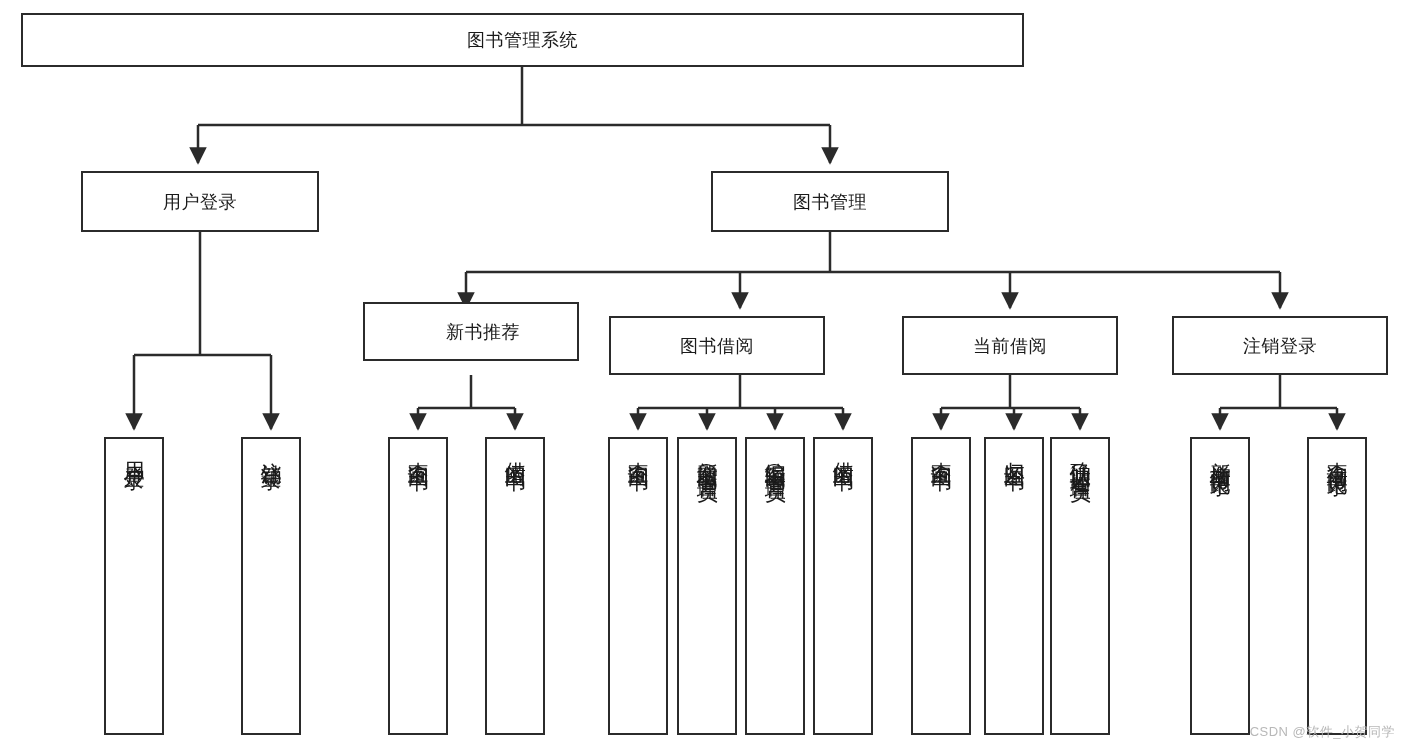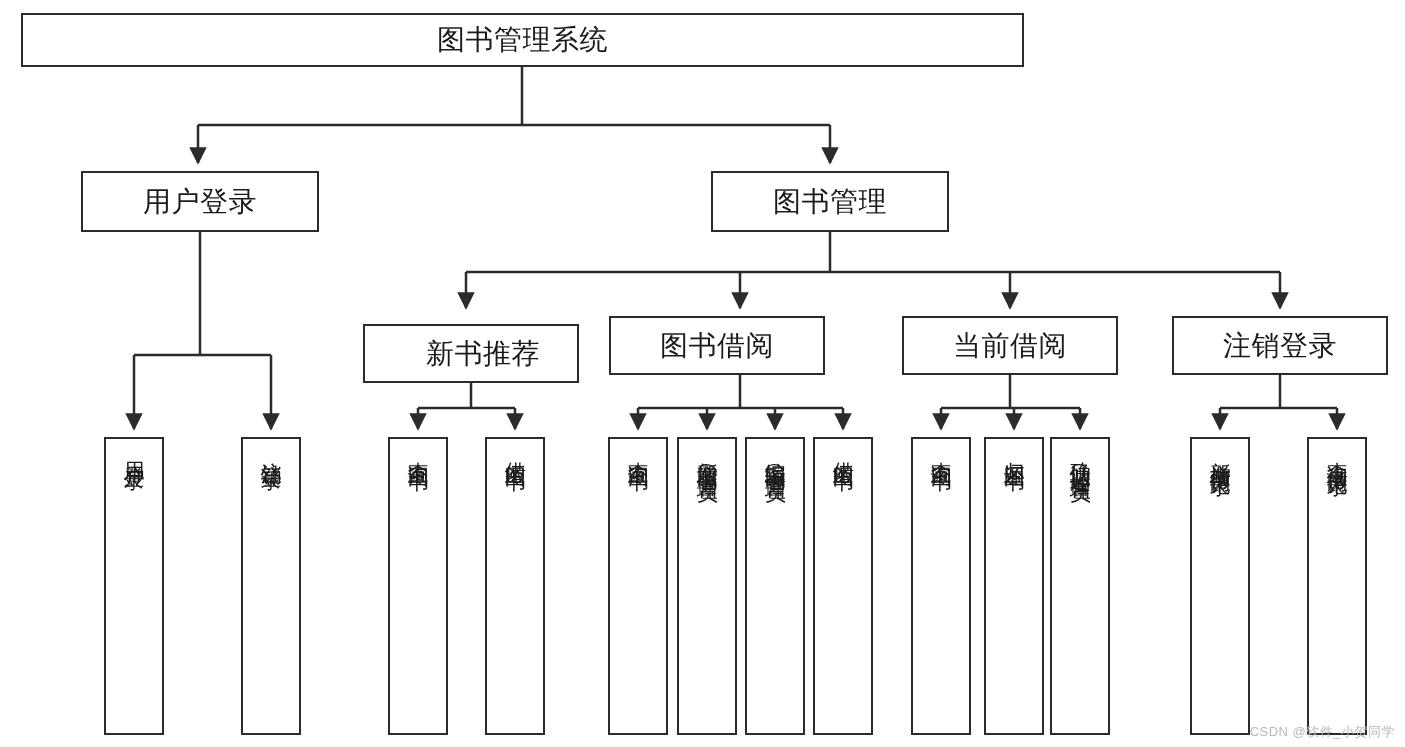--- a/index.html
+++ b/index.html
@@ -32,21 +32,21 @@
     position: absolute;
     box-sizing: border-box;
     border: 2px solid #2b2b2b;
     background: #ffffff;
     display: flex;
     align-items: center;
     justify-content: center;
     color: #1a1a1a;
   }
   .node.horizontal {
-    font-size: 28px;
+    font-size: 18px;
     letter-spacing: 0.5px;
   }
   .node.vertical {
     align-items: flex-start;
     justify-content: center;
     padding-top: 6px;
   }
   .vlabel {
     writing-mode: vertical-rl;
     text-orientation: upright;
@@ -142,21 +142,21 @@
     <span>图书管理系统</span>
   </div>
 
   <div class="node horizontal" style="left:81px; top:171px; width:238px; height:61px;">
     <span>用户登录</span>
   </div>
   <div class="node horizontal" style="left:711px; top:171px; width:238px; height:61px;text-align:center;">
     <span>图书管理</span>
   </div>
 
-  <div class="node horizontal" style="left:363px; top:324px; width:216px; height:59px;padding-left:24px;">
+  <div class="node horizontal" style="left:363px; top:302px; width:216px; height:59px;padding-left:24px;">
     <span>新书推荐</span>
   </div>
   <div class="node horizontal" style="left:609px; top:316px; width:216px; height:59px;">
     <span>图书借阅</span>
   </div>
   <div class="node horizontal" style="left:902px; top:316px; width:216px; height:59px;">
     <span>当前借阅</span>
   </div>
   <div class="node horizontal" style="left:1172px; top:316px; width:216px; height:59px;">
     <span>注销登录</span>

